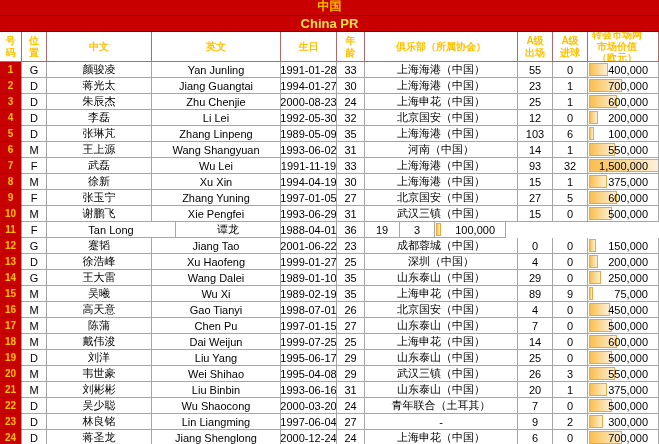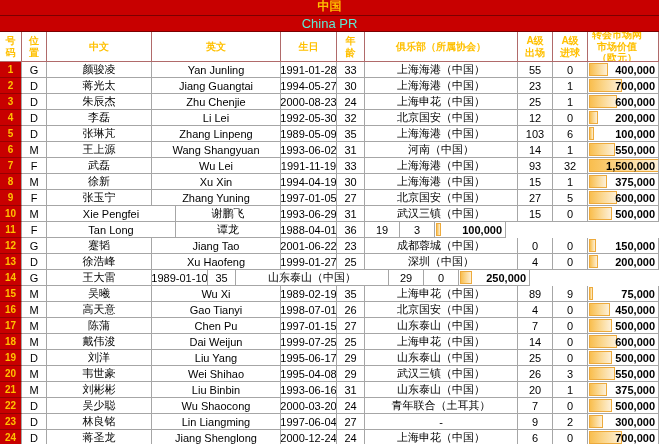--- a/index.html
+++ b/index.html
@@ -11,23 +11,23 @@
     background:#fff;
   }
   .title-row{
     height:16px;flex:0 0 16px;background:#C80000;color:#FFC000;
     display:flex;align-items:flex-end;justify-content:center;
     font-weight:bold;font-size:12px;
     border-bottom:1px solid rgba(60,0,0,.55);
     box-sizing:border-box;
   }
   .subtitle-row{
-    height:16px;flex:0 0 16px;background:#C80000;color:#5eead4;
+    height:16px;flex:0 0 16px;background:#C80000;color:#fde047;
     display:flex;align-items:center;justify-content:center;
-    font-weight:normal;font-size:13px;
+    font-weight:bold;font-size:13px;
     border-bottom:1px solid rgba(60,0,0,.55);
     box-sizing:border-box;
   }
   .header-row{
     height:30px;flex:0 0 30px;background:#C80000;display:flex;
   }
   .header-row .cell{
     color:#FFC000;font-weight:bold;font-size:10px;line-height:1.15;
     white-space:pre-line;text-align:center;
     border-color:#b06a6a;
@@ -46,21 +46,21 @@
   
   .c-no{width:22px;flex:0 0 22px;}
   .c-pos{width:25px;flex:0 0 25px;}
   .c-cn{width:105px;flex:0 0 105px;}
   .c-en{width:129px;flex:0 0 129px;}
   .c-birth{width:56px;flex:0 0 56px;}
   .c-age{width:28px;flex:0 0 28px;}
   .c-club{width:153px;flex:0 0 153px;}
   .c-caps{width:35px;flex:0 0 35px;}
   .c-goals{width:35px;flex:0 0 35px;}
-  .c-value{width:71px;flex:0 0 71px;position:relative;justify-content:flex-end;padding-right:3px;font-weight:bold;}
+  .c-value{width:71px;flex:0 0 71px;position:relative;justify-content:flex-end;padding-right:10px;}
   .num-cell{
     background:#C80000;color:#FFC000;font-weight:bold;font-size:10px;
     border-right:1px solid #A6A6A6;border-bottom:1px solid rgba(100,0,0,.5);
   }
   .value-bar{
     position:absolute;left:1px;top:1px;bottom:1px;
     background:linear-gradient(90deg,#F9BE4E 0%,#FBD68C 45%,#FDF0D8 100%);
     border:1px solid #EDAA3C;
     box-sizing:border-box;
     z-index:0;
@@ -115,21 +115,21 @@
       <div class="value-bar" style="width: 26.6667%;"></div>
       <span class="value-text">400,000</span>
     </div>
   </div>
 
   <div class="row">
     <div class="cell c-no num-cell">2</div>
     <div class="cell c-pos">D</div>
     <div class="cell c-cn">蒋光太</div>
     <div class="cell c-en">Jiang Guangtai</div>
-    <div class="cell c-birth">1994-05-27</div>
+    <div class="cell c-birth">1994-01-27</div>
     <div class="cell c-age">30</div>
     <div class="cell c-club">上海海港（中国）</div>
     <div class="cell c-caps">23</div>
     <div class="cell c-goals">1</div>
     <div class="cell c-value">
       <div class="value-bar" style="width: 46.6667%;"></div>
       <span class="value-text">700,000</span>
     </div>
   </div>
 
@@ -241,22 +241,22 @@
     <div class="cell c-goals">5</div>
     <div class="cell c-value">
       <div class="value-bar" style="width: 40%;"></div>
       <span class="value-text">600,000</span>
     </div>
   </div>
 
   <div class="row">
     <div class="cell c-no num-cell">10</div>
     <div class="cell c-pos">M</div>
+    <div class="cell c-cn">谢鹏飞</div>
     <div class="cell c-en">Xie Pengfei</div>
-    <div class="cell c-cn">谢鹏飞</div>
     <div class="cell c-birth">1993-06-29</div>
     <div class="cell c-age">31</div>
     <div class="cell c-club">武汉三镇（中国）</div>
     <div class="cell c-caps">15</div>
     <div class="cell c-goals">0</div>
     <div class="cell c-value">
       <div class="value-bar" style="width: 33.3333%;"></div>
       <span class="value-text">500,000</span>
     </div>
   </div>
@@ -305,20 +305,21 @@
     <div class="cell c-value">
       <div class="value-bar" style="width: 13.3333%;"></div>
       <span class="value-text">200,000</span>
     </div>
   </div>
 
   <div class="row">
     <div class="cell c-no num-cell">14</div>
     <div class="cell c-pos">G</div>
     <div class="cell c-cn">王大雷</div>
+    <div class="cell c-en">Wang Dalei</div>
     <div class="cell c-birth">1989-01-10</div>
     <div class="cell c-age">35</div>
     <div class="cell c-club">山东泰山（中国）</div>
     <div class="cell c-caps">29</div>
     <div class="cell c-goals">0</div>
     <div class="cell c-value">
       <div class="value-bar" style="width: 16.6667%;"></div>
       <span class="value-text">250,000</span>
     </div>
   </div>

